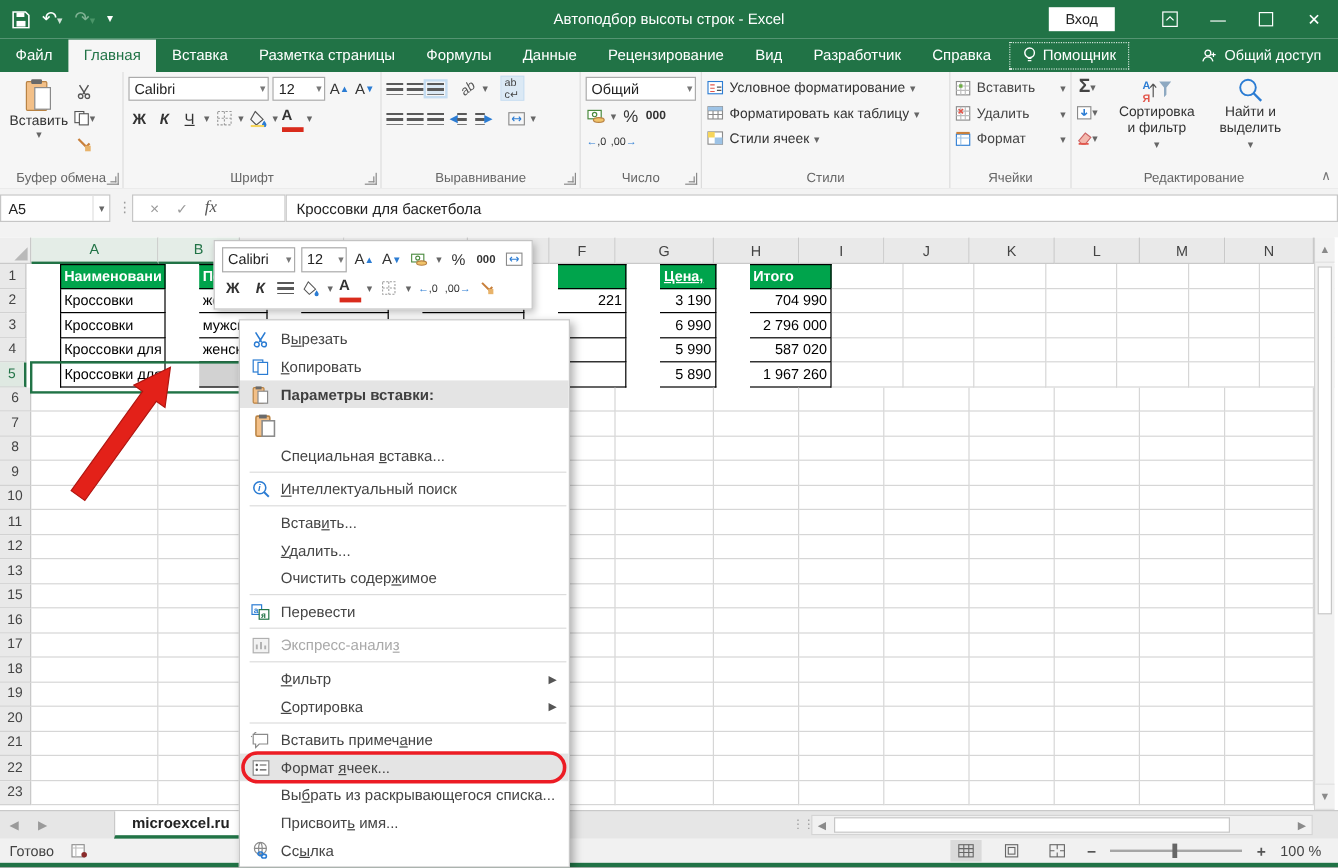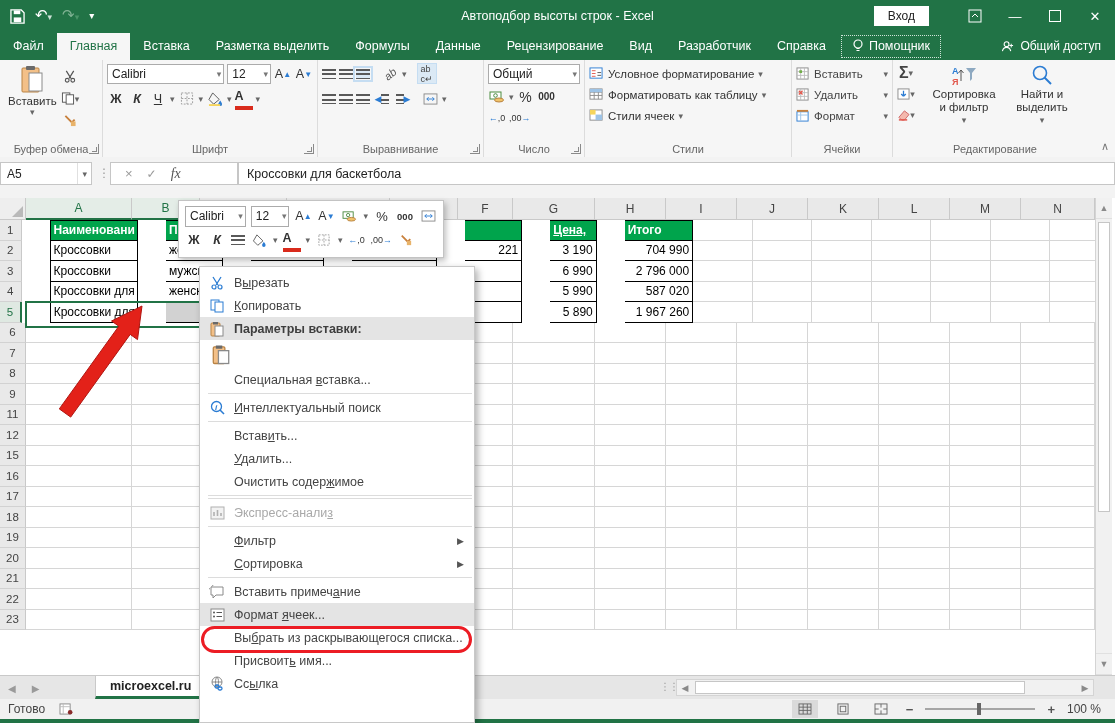--- a/index.html
+++ b/index.html
@@ -155,21 +155,21 @@
         </span>
       <span class="winbtn">✕</span>
     </div>
   </div>
 
   <div class="tabrow">
     <span id="ribbon-tabs" style="display:flex;">
         <span class="rtab">Файл</span>
         <span class="rtab active">Главная</span>
         <span class="rtab">Вставка</span>
-        <span class="rtab">Разметка выделить</span>
+        <span class="rtab">Разметка страницы</span>
         <span class="rtab">Формулы</span>
         <span class="rtab">Данные</span>
         <span class="rtab">Рецензирование</span>
         <span class="rtab">Вид</span>
         <span class="rtab">Разработчик</span>
         <span class="rtab">Справка</span>
       </span>
     <span class="rtab help">
       <span class="icoimg">
         <svg width="12" height="14" viewBox="0 0 12 14">
@@ -646,38 +646,72 @@
           <div class="gc" style="width: 82px;"></div>
           <div class="gc" style="width: 71px;"></div>
           <div class="gc" style="width: 71px;"></div>
           <div class="gc" style="width: 71px;"></div>
           <div class="gc" style="width: 71px;"></div>
           <div class="gc" style="width: 71px;"></div>
           <div class="gc" style="width: 71px;"></div>
           <div class="gc" style="width: 74px;"></div>
         </div>
         <div class="grow" style="height: 20.5px;">
+          <div class="rh">10</div>
+          <div class="gc" style="width: 106px;"></div>
+          <div class="gc" style="width: 68px;"></div>
+          <div class="gc" style="width: 87px;"></div>
+          <div class="gc" style="width: 103px;"></div>
+          <div class="gc" style="width: 68px;"></div>
+          <div class="gc" style="width: 55px;"></div>
+          <div class="gc" style="width: 82px;"></div>
+          <div class="gc" style="width: 71px;"></div>
+          <div class="gc" style="width: 71px;"></div>
+          <div class="gc" style="width: 71px;"></div>
+          <div class="gc" style="width: 71px;"></div>
+          <div class="gc" style="width: 71px;"></div>
+          <div class="gc" style="width: 71px;"></div>
+          <div class="gc" style="width: 74px;"></div>
+        </div>
+        <div class="grow" style="height: 20.5px;">
           <div class="rh">11</div>
           <div class="gc" style="width: 106px;"></div>
           <div class="gc" style="width: 68px;"></div>
           <div class="gc" style="width: 87px;"></div>
           <div class="gc" style="width: 103px;"></div>
           <div class="gc" style="width: 68px;"></div>
           <div class="gc" style="width: 55px;"></div>
           <div class="gc" style="width: 82px;"></div>
           <div class="gc" style="width: 71px;"></div>
           <div class="gc" style="width: 71px;"></div>
           <div class="gc" style="width: 71px;"></div>
           <div class="gc" style="width: 71px;"></div>
           <div class="gc" style="width: 71px;"></div>
           <div class="gc" style="width: 71px;"></div>
           <div class="gc" style="width: 74px;"></div>
         </div>
         <div class="grow" style="height: 20.5px;">
           <div class="rh">12</div>
+          <div class="gc" style="width: 106px;"></div>
+          <div class="gc" style="width: 68px;"></div>
+          <div class="gc" style="width: 87px;"></div>
+          <div class="gc" style="width: 103px;"></div>
+          <div class="gc" style="width: 68px;"></div>
+          <div class="gc" style="width: 55px;"></div>
+          <div class="gc" style="width: 82px;"></div>
+          <div class="gc" style="width: 71px;"></div>
+          <div class="gc" style="width: 71px;"></div>
+          <div class="gc" style="width: 71px;"></div>
+          <div class="gc" style="width: 71px;"></div>
+          <div class="gc" style="width: 71px;"></div>
+          <div class="gc" style="width: 71px;"></div>
+          <div class="gc" style="width: 74px;"></div>
+        </div>
+        <div class="grow" style="height: 20.5px;">
+          <div class="rh">13</div>
           <div class="gc" style="width: 106px;"></div>
           <div class="gc" style="width: 68px;"></div>
           <div class="gc" style="width: 87px;"></div>
           <div class="gc" style="width: 103px;"></div>
           <div class="gc" style="width: 68px;"></div>
           <div class="gc" style="width: 55px;"></div>
           <div class="gc" style="width: 82px;"></div>
           <div class="gc" style="width: 71px;"></div>
           <div class="gc" style="width: 71px;"></div>
           <div class="gc" style="width: 71px;"></div>
@@ -1024,20 +1058,31 @@
       </div>
       <div class="mi">
         <span class="micon"></span>
         <span class="mlabel"><u>У</u>далить...</span>
       </div>
       <div class="mi">
         <span class="micon"></span>
         <span class="mlabel">Очистить содер<u>ж</u>имое</span>
       </div>
       <div class="msep"></div>
+      <div class="mi">
+        <span class="micon">
+          <svg width="16" height="14" viewBox="0 0 16 14">
+            <rect x="1" y="1" width="8" height="8" fill="#fff" stroke="#2b7cd3"></rect>
+            <text x="2.5" y="8" font-size="7" fill="#2b7cd3" font-weight="bold">а</text>
+            <rect x="7" y="5" width="8" height="8" fill="#fff" stroke="#217346"></rect>
+            <text x="8.5" y="12" font-size="7" fill="#217346" font-weight="bold">я</text>
+          </svg>
+        </span>
+        <span class="mlabel">Перевести</span>
+      </div>
       <div class="msep"></div>
       <div class="mi disabled">
         <span class="micon">
           <svg width="15" height="14" viewBox="0 0 15 14">
             <rect x="1" y="1" width="13" height="12" fill="#f2f2f2" stroke="#b0b0b0"></rect>
             <path d="M4 10V6M7.5 10V4M11 10V7" stroke="#b0b0b0" stroke-width="1.6"></path>
           </svg>
         </span>
         <span class="mlabel">Экспресс-анали<u>з</u></span>
       </div>

